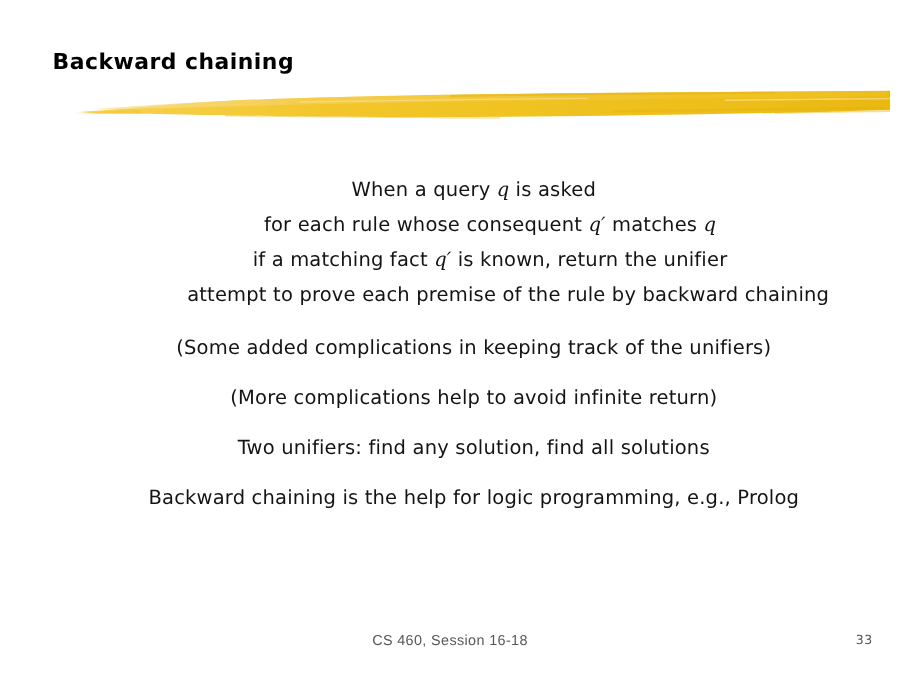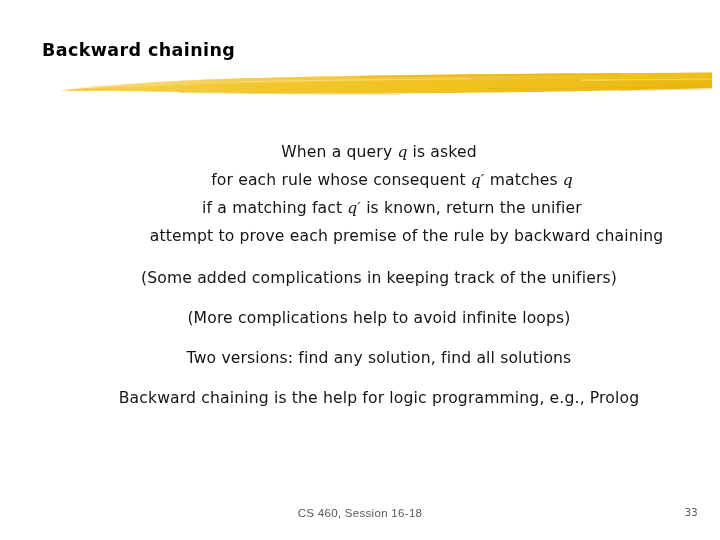--- a/index.html
+++ b/index.html
@@ -182,26 +182,26 @@
     </div>
 
     <div class="line indent-2">attempt to prove each premise of the rule by backward chaining</div>
 
     <div class="gap-md"></div>
 
     <div class="line">(Some added complications in keeping track of the unifiers)</div>
 
     <div class="gap-sm"></div>
 
-    <div class="line">(More complications help to avoid infinite loops)</div>
+    <div class="line">(More complications help to avoid infinite return)</div>
 
     <div class="gap-sm"></div>
 
     <div class="line">
-      <span>Two versions: find </span><span class="uline">any</span><span> solution, find </span><span class="uline">all</span><span> solutions</span>
+      <span>Two unifiers: find </span><span class="uline">any</span><span> solution, find </span><span class="uline">all</span><span> solutions</span>
     </div>
 
     <div class="gap-sm"></div>
 
     <div class="line">
       <span>Backward chaining is the help for </span><span class="uline">logic programming</span><span>, e.g., Prolog</span>
     </div>
 
   </div>
 

